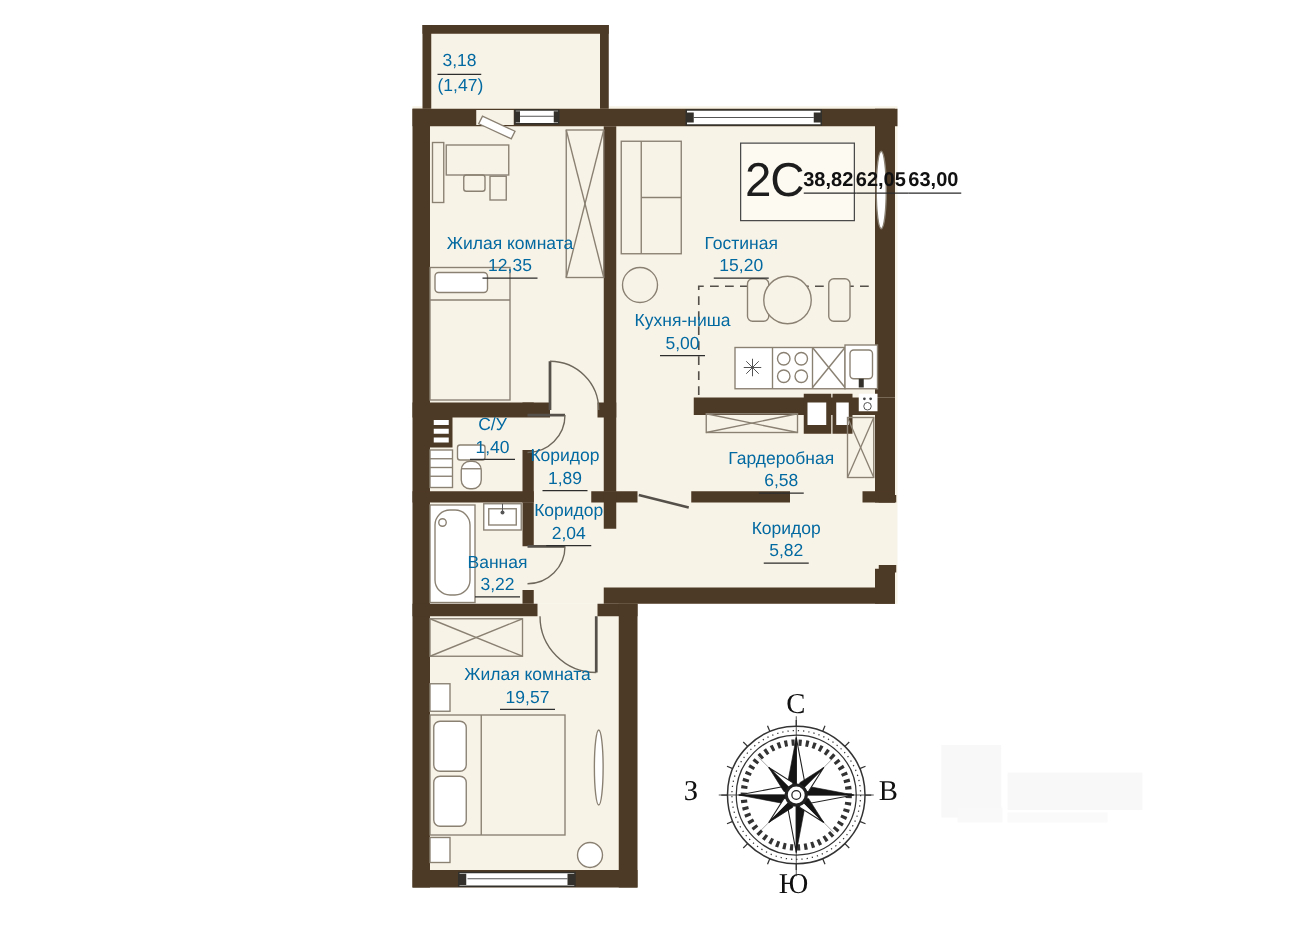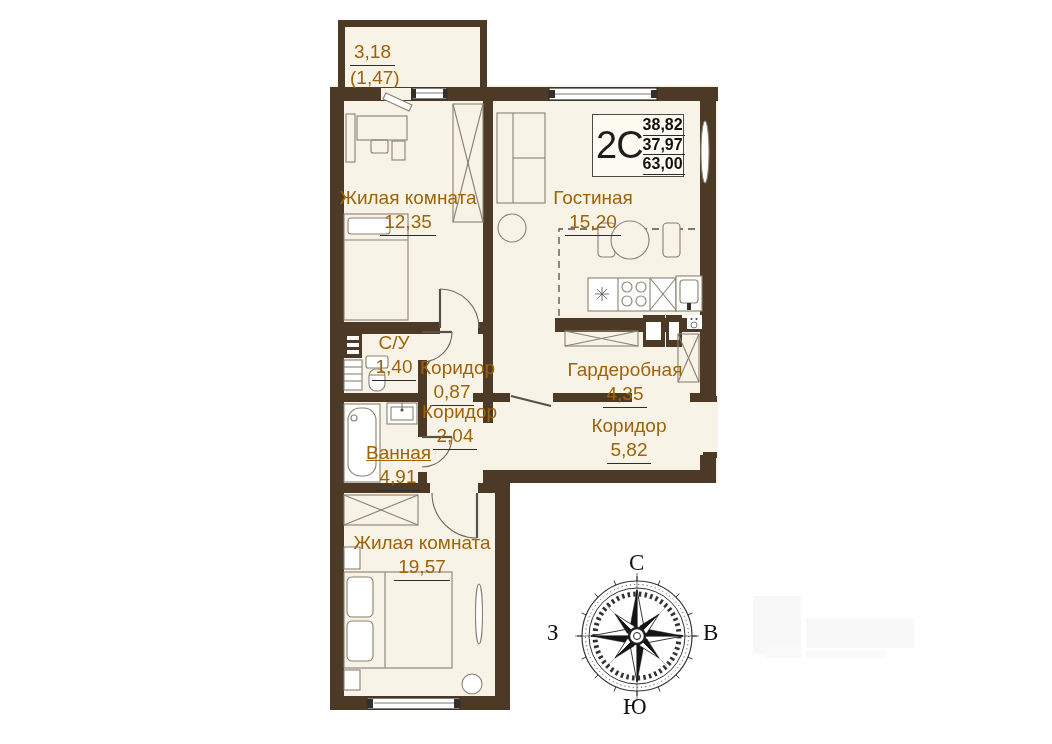--- a/index.html
+++ b/index.html
@@ -18,27 +18,27 @@
   .door{fill:none;stroke:#6e675c;stroke-width:1.1;}
   .leaf{stroke:#55504a;stroke-width:2.2;}
   .dashline{fill:none;stroke:#55504a;stroke-width:1.3;stroke-dasharray:7 5;}
   .thin{stroke:#555;stroke-width:0.8;fill:none;}
   .vthin{stroke:#8b8b8b;stroke-width:0.6;fill:none;}
   .cring{fill:none;stroke:#333;}
   .starb{fill:#141414;stroke:#141414;stroke-width:0.5;}
   .starw{fill:#ffffff;stroke:#222;stroke-width:0.9;}
 
   
-  .lbl{position:absolute;text-align:center;font-size:19px;color:#a16207;line-height:1.25;}
+  .lbl{position:absolute;text-align:center;font-size:14px;color:#0369a1;line-height:1.25;}
   .lbl .area{display:inline-block;border-bottom:1px solid #2d2d2d;padding:0 4px 1px;}
   .lbl.balc{text-align:left;}
   .infobox{position:absolute;left:592px;top:114px;width:92px;height:63px;
            border:1.5px solid #4a4a4a;background:#fdfaf2;display:flex;align-items:center;box-sizing:border-box;}
   .infobox .type{font-size:38px;color:#1d1d1d;padding-left:3px;letter-spacing:-1px;}
-  .infobox .vals{flex:1;display:flex;flex-direction:column;}
+  .infobox .vals{flex:1;display:flex;}
   .infobox .val{font-size:16px;font-weight:bold;color:#111;text-align:right;
                 border-bottom:1.5px solid #2a2a2a;line-height:18.5px;padding-right:2px;}
   .cletter{position:absolute;font-family:"Liberation Serif",serif;font-size:23px;color:#101010;}
 </style>
 </head>
 <body>
 
 <div class="stage">
 
   <svg width="1052" height="744" viewBox="0 0 1052 744">
@@ -302,57 +302,61 @@
       <rect fill="#f5f5f5" x="806" y="618" width="108" height="30"></rect>
       <rect fill="#f6f6f6" x="766" y="646" width="36" height="12"></rect>
       <rect fill="#f7f7f7" x="806" y="650" width="80" height="8"></rect>
     </g>
   </svg>
 
   <div class="infobox">
     <div class="type">2С</div>
     <div class="vals">
       <div class="val">38,82</div>
-      <div class="val">37,97</div>
+      <div class="val">62,05</div>
       <div class="val">63,00</div>
     </div>
   </div>
 
   <div class="lbl balc" style="left:350px;top:40px;width:70px;">
     <span class="area">3,18</span><br>
     <span>(1,47)</span>
   </div>
 
   <div class="lbl" style="left:338px;top:186px;width:140px;">
     <div>Жилая комната</div>
     <span class="area">12,35</span>
   </div>
   <div class="lbl" style="left:528px;top:186px;width:130px;">
     <div>Гостиная</div>
     <span class="area">15,20</span>
   </div>
+  <div class="lbl" style="left:494px;top:248px;width:104px;">
+    <div>Кухня-ниша</div>
+    <span class="area">5,00</span>
+  </div>
   <div class="lbl" style="left:366px;top:331px;width:56px;">
     <div>С/У</div>
     <span class="area">1,40</span>
   </div>
   <div class="lbl" style="left:420px;top:356px;width:64px;">
     <div>Коридор</div>
-    <span class="area">0,87</span>
+    <span class="area">1,89</span>
   </div>
   <div class="lbl" style="left:422px;top:400px;width:66px;">
     <div>Коридор</div>
     <span class="area">2,04</span>
   </div>
-  <div class="lbl" style="left:366px;top:441px;width:64px;text-decoration:underline;">
+  <div class="lbl" style="left:366px;top:441px;width:64px;">
     <div>Ванная</div>
-    <span class="area">4,91</span>
+    <span class="area">3,22</span>
   </div>
   <div class="lbl" style="left:566px;top:358px;width:118px;">
     <div>Гардеробная</div>
-    <span class="area">4,35</span>
+    <span class="area">6,58</span>
   </div>
   <div class="lbl" style="left:584px;top:414px;width:90px;">
     <div>Коридор</div>
     <span class="area">5,82</span>
   </div>
   <div class="lbl" style="left:352px;top:531px;width:140px;">
     <div>Жилая комната</div>
     <span class="area">19,57</span>
   </div>
 

